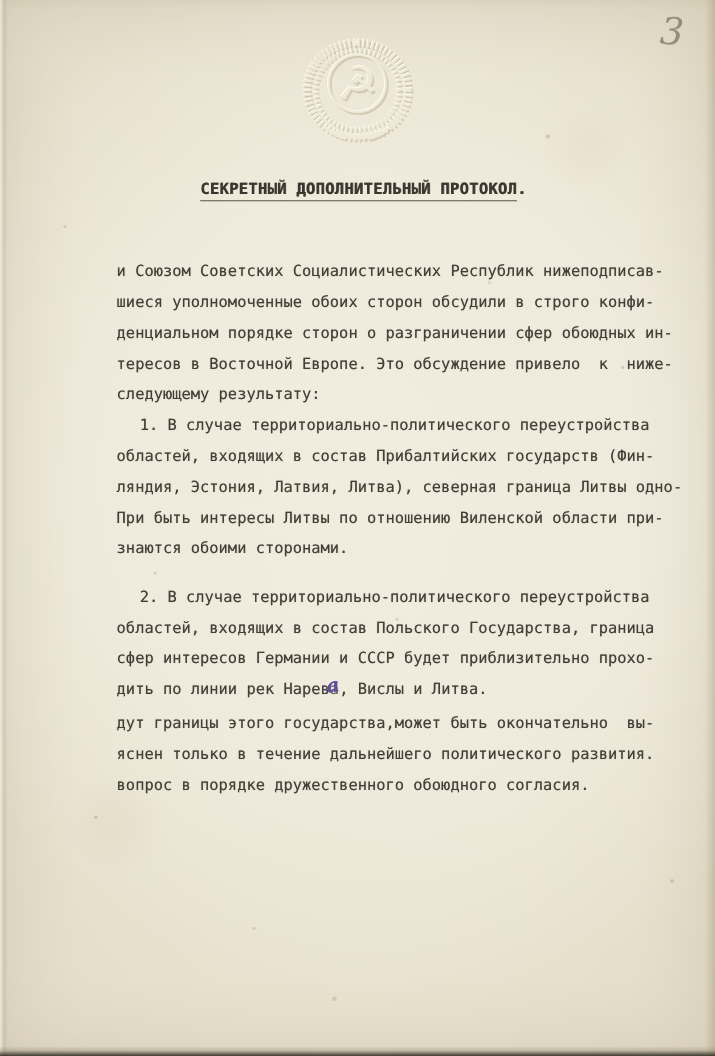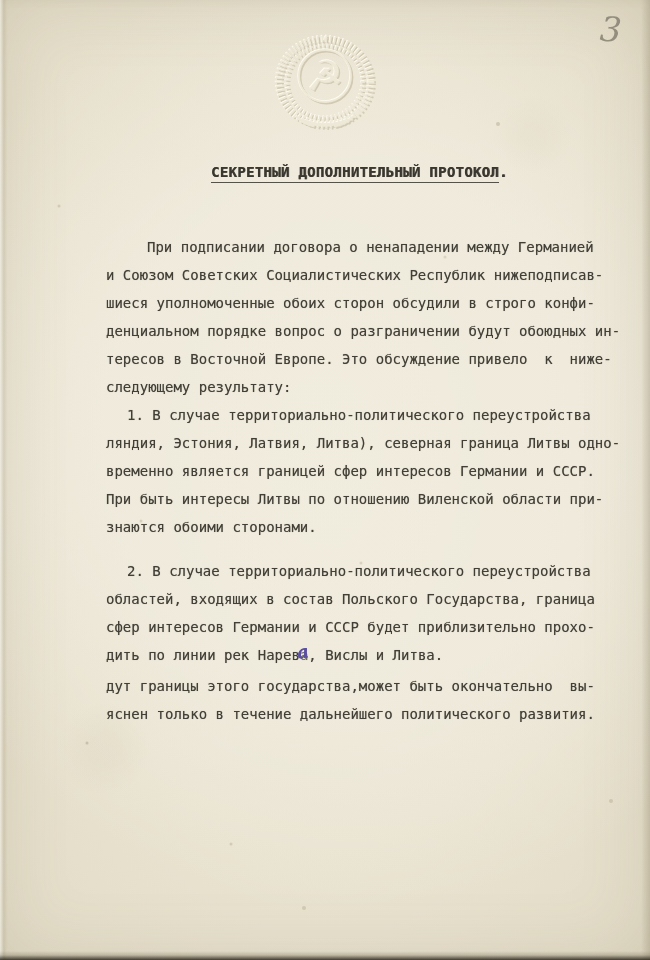--- a/index.html
+++ b/index.html
@@ -36,21 +36,21 @@
       360px 562px 0 0.5px rgba(158,146,114,0.28),
       230px 843px 0 0.5px rgba(158,146,114,0.3),
       444px 256px 0 0.5px rgba(158,146,114,0.25);}
   .pagenum{
     position:absolute;left:600px;top:10px;width:40px;
     font-family:"DejaVu Serif",serif;font-style:italic;font-weight:normal;
     font-size:34px;color:#8b8677;transform:rotate(4deg);opacity:.9;
   }
   .seal{position:absolute;left:266px;top:32px;width:114px;height:100px;}
   .title{
-    position:absolute;left:211px;top:164px;margin:0;
+    position:absolute;left:182px;top:164px;margin:0;
     font-family:"DejaVu Sans Mono",monospace;font-size:14px;font-weight:bold;
     letter-spacing:0.3px;color:#39372f;
     text-shadow:0.6px 0 0 rgba(57,55,47,0.8);
     white-space:pre;
   }
   .title .u{border-bottom:1.5px solid rgba(57,55,47,0.85);padding-bottom:2px;}
   .content{
     position:absolute;left:106px;top:233px;width:522px;
     font-size:14px;line-height:28px;color:#423f37;
     text-shadow:0 0 0.7px rgba(66,63,55,0.55);
@@ -97,44 +97,44 @@
   <use href="#emblem" transform="translate(1.4,1.4)" stroke="#a99e7e" fill="#a99e7e" opacity="0.40"></use>
   <use href="#emblem" transform="translate(-0.7,-0.7)" stroke="#fffdf2" fill="#fffdf2" opacity="0.95"></use>
   <use href="#emblem" stroke="#ece6d4" fill="#ece6d4" opacity="0.85"></use>
 </svg>
 
 <h1 class="title"><span class="u">СЕКРЕТНЫЙ ДОПОЛНИТЕЛЬНЫЙ ПРОТОКОЛ</span><span>.</span></h1>
 
 <div class="content">
 
   <div>
-    <div class="ln ind41">При подписании договора о ненападении между Германией</div>
     <div class="ln">и Союзом Советских Социалистических Республик нижеподписав-</div>
     <div class="ln">шиеся уполномоченные обоих сторон обсудили в строго конфи-</div>
-    <div class="ln">денциальном порядке вопрос о разграничении будут обоюдных ин-</div>
+    <div class="ln">денциальном порядке сторон о разграничении сфер обоюдных ин-</div>
     <div class="ln">тересов в Восточной Европе. Это обсуждение привело  к  ниже-</div>
     <div class="ln">следующему результату:</div>
   </div>
 
   <div>
     <div class="ln ind20">1. В случае территориально-политического переустройства</div>
+    <div class="ln">областей, входящих в состав Прибалтийских государств (Фин-</div>
     <div class="ln">ляндия, Эстония, Латвия, Литва), северная граница Литвы одно-</div>
-    <div class="ln">временно является границей сфер интересов Германии и СССР.</div>
     <div class="ln">При быть интересы Литвы по отношению Виленской области при-</div>
     <div class="ln">знаются обоими сторонами.</div>
   </div>
 
   <div class="mt6">
     <div class="ln ind20">2. В случае территориально-политического переустройства</div>
     <div class="ln">областей, входящих в состав Польского Государства, граница</div>
     <div class="ln">сфер интересов Германии и СССР будет приблизительно прохо-</div>
     <div class="ln"><span>дить по линии рек Нарев</span><span class="struck"><span class="typed">а</span><span class="ink">а</span></span><span>, Вислы и Литва.</span></div>
   </div>
 
   <div class="mt3">
     <div class="ln">дут границы этого государства,может быть окончательно  вы-</div>
     <div class="ln">яснен только в течение дальнейшего политического развития.</div>
   </div>
 
   <div>
+    <div class="ln">вопрос в порядке дружественного обоюдного согласия.</div>
   </div>
 
 </div>
 
 </body></html>

